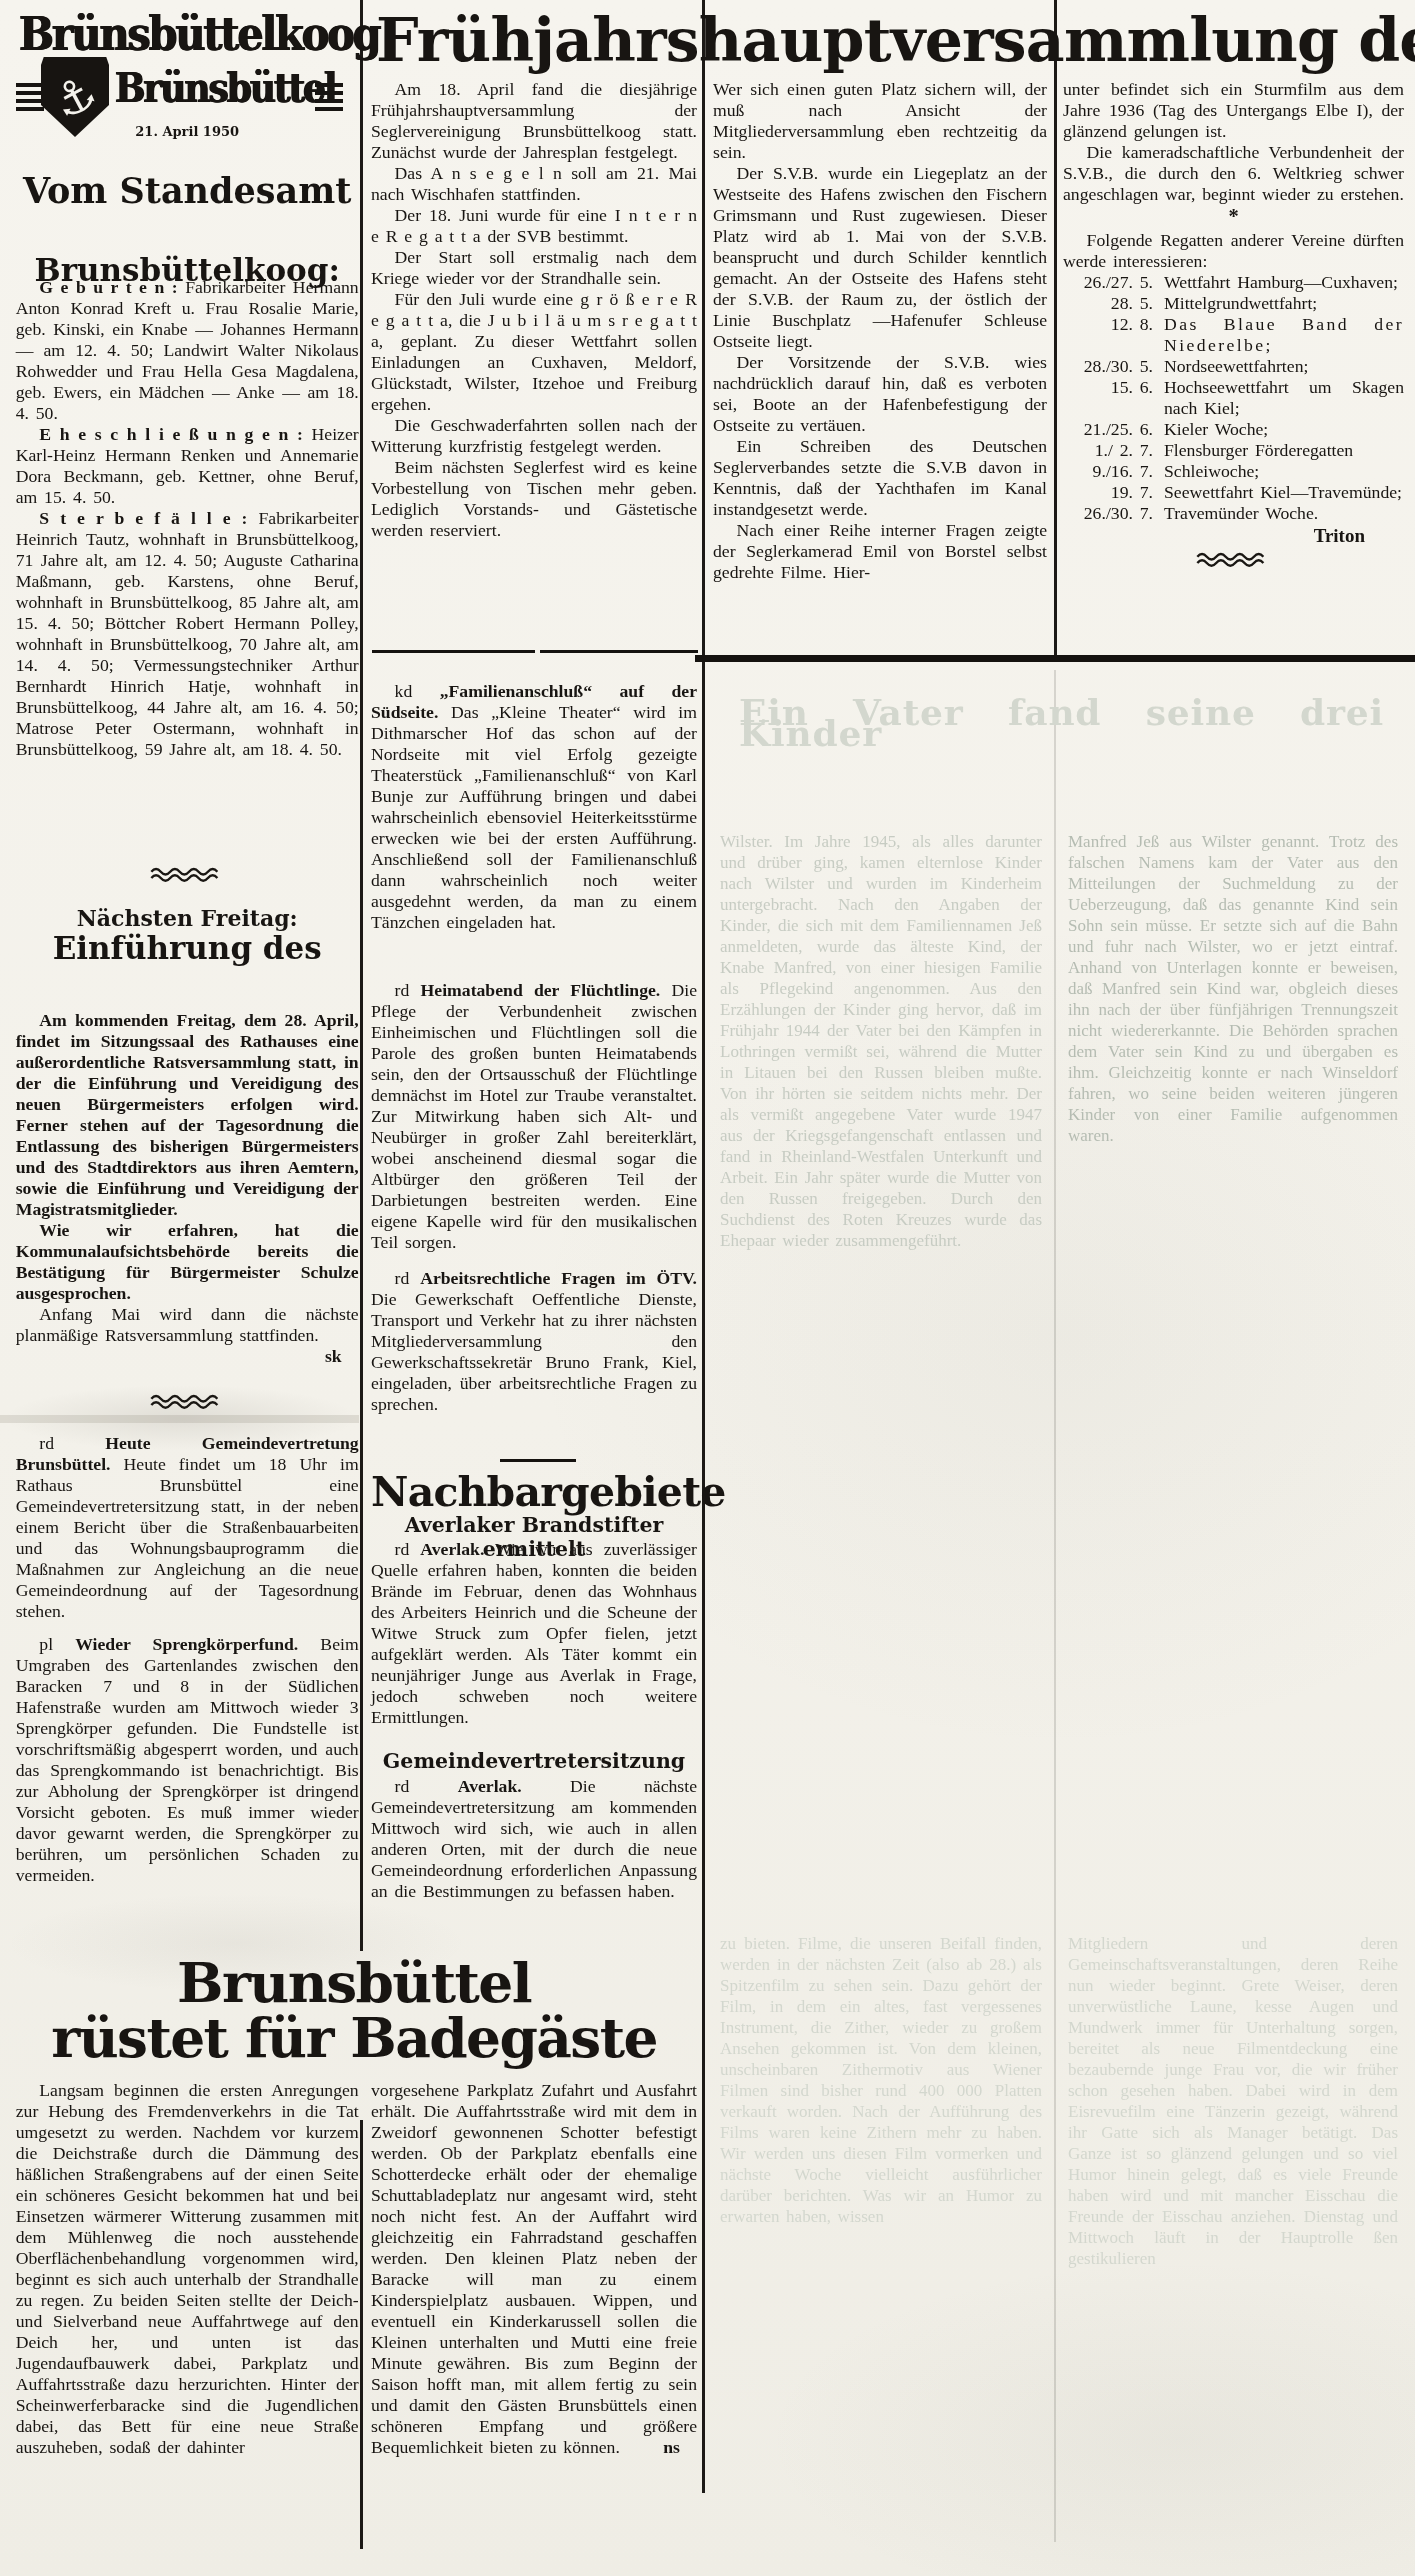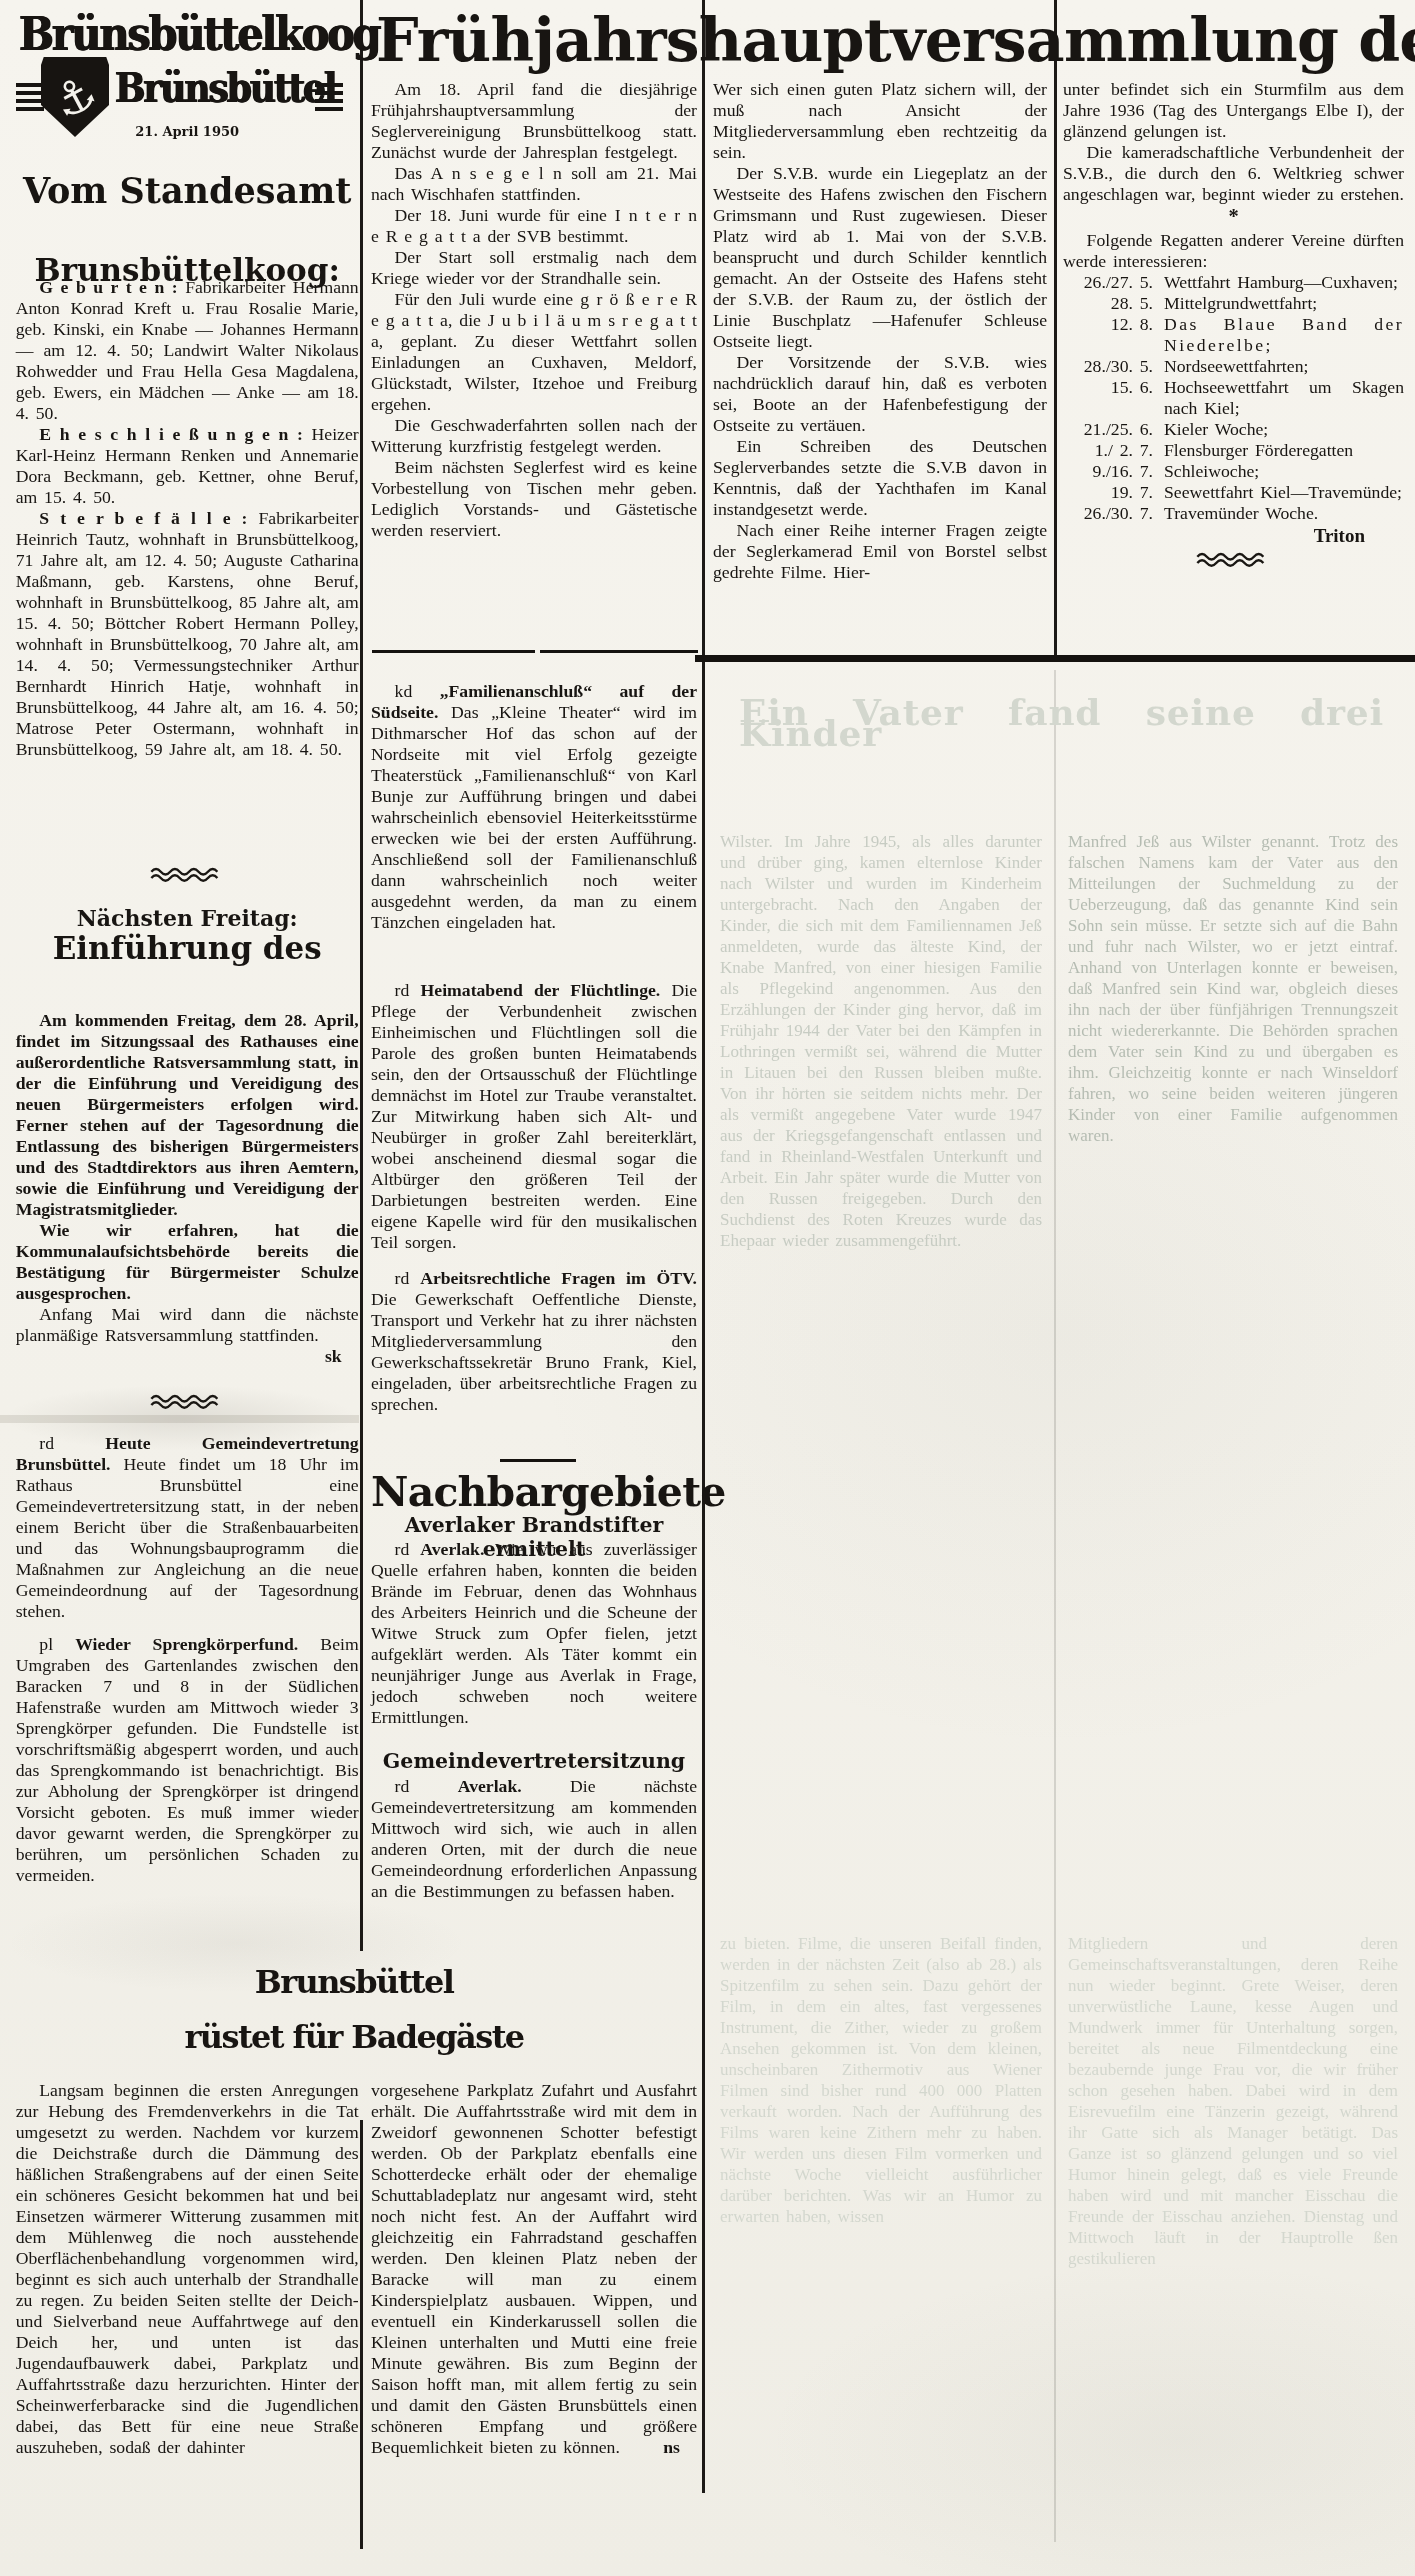--- a/index.html
+++ b/index.html
@@ -129,21 +129,21 @@
   <h2 class="abs hd" style="left:371px;top:1468px;width:326px;font-size:41px;letter-spacing:-0.8px;">Nachbargebiete</h2>
   <div class="abs hd center" style="left:371px;top:1513px;width:326px;font-size:20.5px;">Averlaker Brandstifter ermittelt</div>
   <div class="abs" style="left:371px;top:1539px;width:326px;">
     <p class="body ind"><span class="sig">rd</span> <span class="lead">Averlak.</span> <span>Wie wir aus zuverlässiger Quelle erfahren haben, konnten die beiden Brände im Februar, denen das Wohnhaus des Arbeiters Heinrich und die Scheune der Witwe Struck zum Opfer fielen, jetzt aufgeklärt werden. Als Täter kommt ein neunjähriger Junge aus Averlak in Frage, jedoch schweben noch weitere Ermittlungen.</span></p>
   </div>
   <div class="abs hd center" style="left:371px;top:1749px;width:326px;font-size:20.5px;">Gemeindevertretersitzung</div>
   <div class="abs" style="left:371px;top:1776px;width:326px;">
     <p class="body ind"><span class="sig">rd</span> <span class="lead">Averlak.</span> <span>Die nächste Gemeindevertretersitzung am kommenden Mittwoch wird sich, wie auch in allen anderen Orten, mit der durch die neue Gemeindeordnung erforderlichen Anpassung an die Bestimmungen zu befassen haben.</span></p>
   </div>
 
-  <div class="abs hd center" style="left:23.6px;top:1955px;width:661px;font-size:32px;line-height:55px;letter-spacing:-1.6px;">
+  <div class="abs hd center" style="left:23.6px;top:1955px;width:661px;font-size:55px;line-height:55px;letter-spacing:-1.6px;">
     <div>Brunsbüttel</div>
     <div>rüstet für Badegäste</div>
   </div>
   <div class="abs" style="left:15.7px;top:2080px;width:343px;">
     <p class="body ind">Langsam beginnen die ersten Anregungen zur Hebung des Fremdenverkehrs in die Tat umgesetzt zu werden. Nachdem vor kurzem die Deichstraße durch die Dämmung des häßlichen Straßengrabens auf der einen Seite ein schöneres Gesicht bekommen hat und bei Einsetzen wärmerer Witterung zusammen mit dem Mühlenweg die noch ausstehende Oberflächenbehandlung vorgenommen wird, beginnt es sich auch unterhalb der Strandhalle zu regen. Zu beiden Seiten stellte der Deich- und Sielverband neue Auffahrtwege auf den Deich her, und unten ist das Jugendaufbauwerk dabei, Parkplatz und Auffahrtsstraße dazu herzurichten. Hinter der Scheinwerferbaracke sind die Jugendlichen dabei, das Bett für eine neue Straße auszuheben, sodaß der dahinter</p>
   </div>
   <div class="abs" style="left:371px;top:2080px;width:326px;">
     <p class="body"><span>vorgesehene Parkplatz Zufahrt und Ausfahrt erhält. Die Auffahrtsstraße wird mit dem in Zweidorf gewonnenen Schotter befestigt werden. Ob der Parkplatz ebenfalls eine Schotterdecke erhält oder der ehemalige Schuttabladeplatz nur angesamt wird, steht noch nicht fest. An der Auffahrt wird gleichzeitig ein Fahrradstand geschaffen werden. Den kleinen Platz neben der Baracke will man zu einem Kinderspielplatz ausbauen. Wippen, und eventuell ein Kinderkarussell sollen die Kleinen unterhalten und Mutti eine freie Minute gewähren. Bis zum Beginn der Saison hofft man, mit allem fertig zu sein und damit den Gästen Brunsbüttels einen schöneren Empfang und größere Bequemlichkeit bieten zu können.</span><span class="endsig">ns</span></p>
   </div>
 

